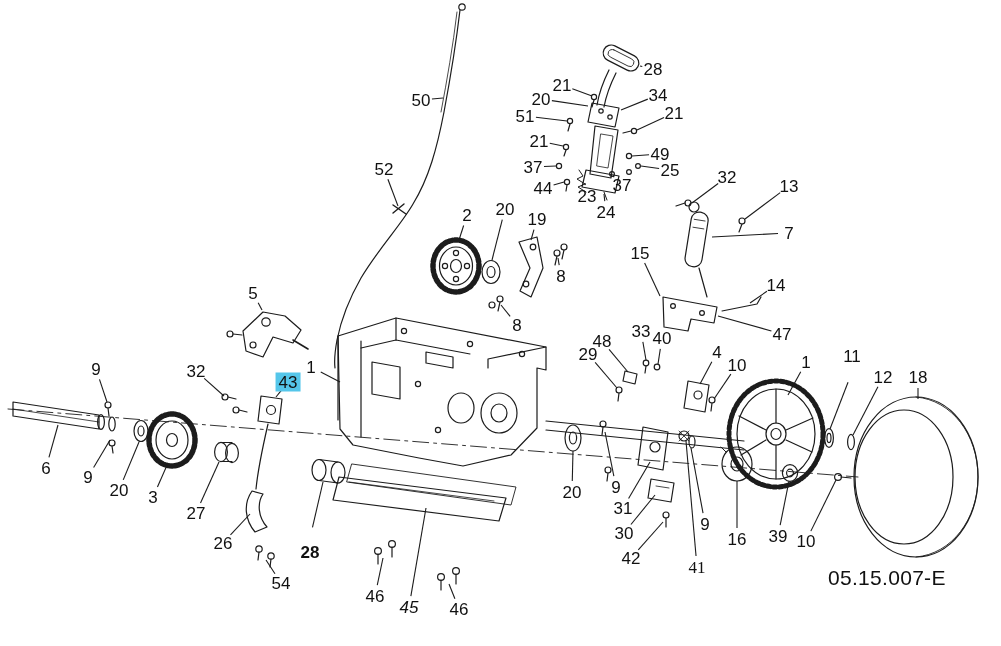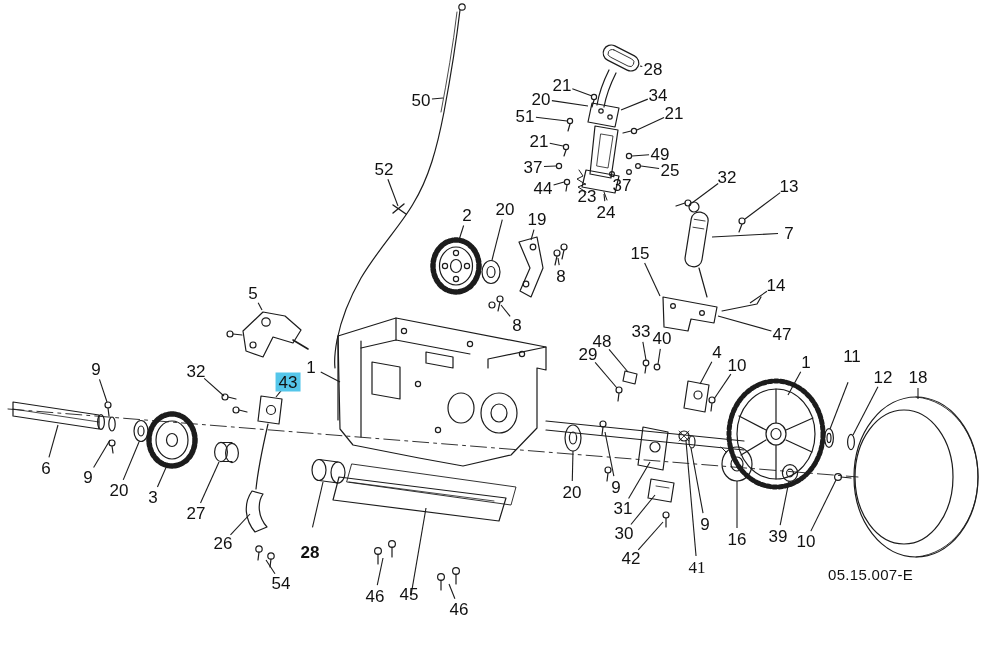--- a/index.html
+++ b/index.html
@@ -24,21 +24,21 @@
     color: #111;
     padding: 1px 3px;
     white-space: nowrap;
     user-select: none;
   }
   .callout.highlighted { background: #55c6ea; }
   #code {
     position: absolute;
     left: 828px;
     top: 566px;
-    font-size: 15px;
+    font-size: 21px;
     color: #111;
     letter-spacing: 0.3px;
   }
 </style>
 </head>
 <body>
 
 <div id="stage">
 
   <svg id="art" width="1001" height="646" viewBox="0 0 1001 646">
@@ -346,21 +346,21 @@
       <div class="callout" style="left: 96px; top: 369px;">9</div>
       <div class="callout" style="left: 46px; top: 468px;">6</div>
       <div class="callout" style="left: 88px; top: 477px;">9</div>
       <div class="callout" style="left: 119px; top: 490px;">20</div>
       <div class="callout" style="left: 153px; top: 497px;">3</div>
       <div class="callout" style="left: 196px; top: 513px;">27</div>
       <div class="callout" style="left: 223px; top: 543px;">26</div>
       <div class="callout" style="left: 310px; top: 552px; font-weight: bold;">28</div>
       <div class="callout" style="left: 281px; top: 583px;">54</div>
       <div class="callout" style="left: 375px; top: 596px;">46</div>
-      <div class="callout" style="left: 409px; top: 594px;">45</div>
+      <div class="callout" style="left: 409px; top: 607px; font-style: italic;">45</div>
       <div class="callout" style="left: 459px; top: 609px;">46</div>
       <div class="callout" style="left: 572px; top: 492px;">20</div>
       <div class="callout" style="left: 616px; top: 487px;">9</div>
       <div class="callout" style="left: 623px; top: 508px;">31</div>
       <div class="callout" style="left: 624px; top: 533px;">30</div>
       <div class="callout" style="left: 631px; top: 558px;">42</div>
       <div class="callout" style="left: 705px; top: 524px;">9</div>
       <div class="callout" style="left: 737px; top: 539px;">16</div>
       <div class="callout" style="left: 697px; top: 567px; font-family: Liberation Serif, serif;">41</div>
       <div class="callout" style="left: 778px; top: 536px;">39</div>

